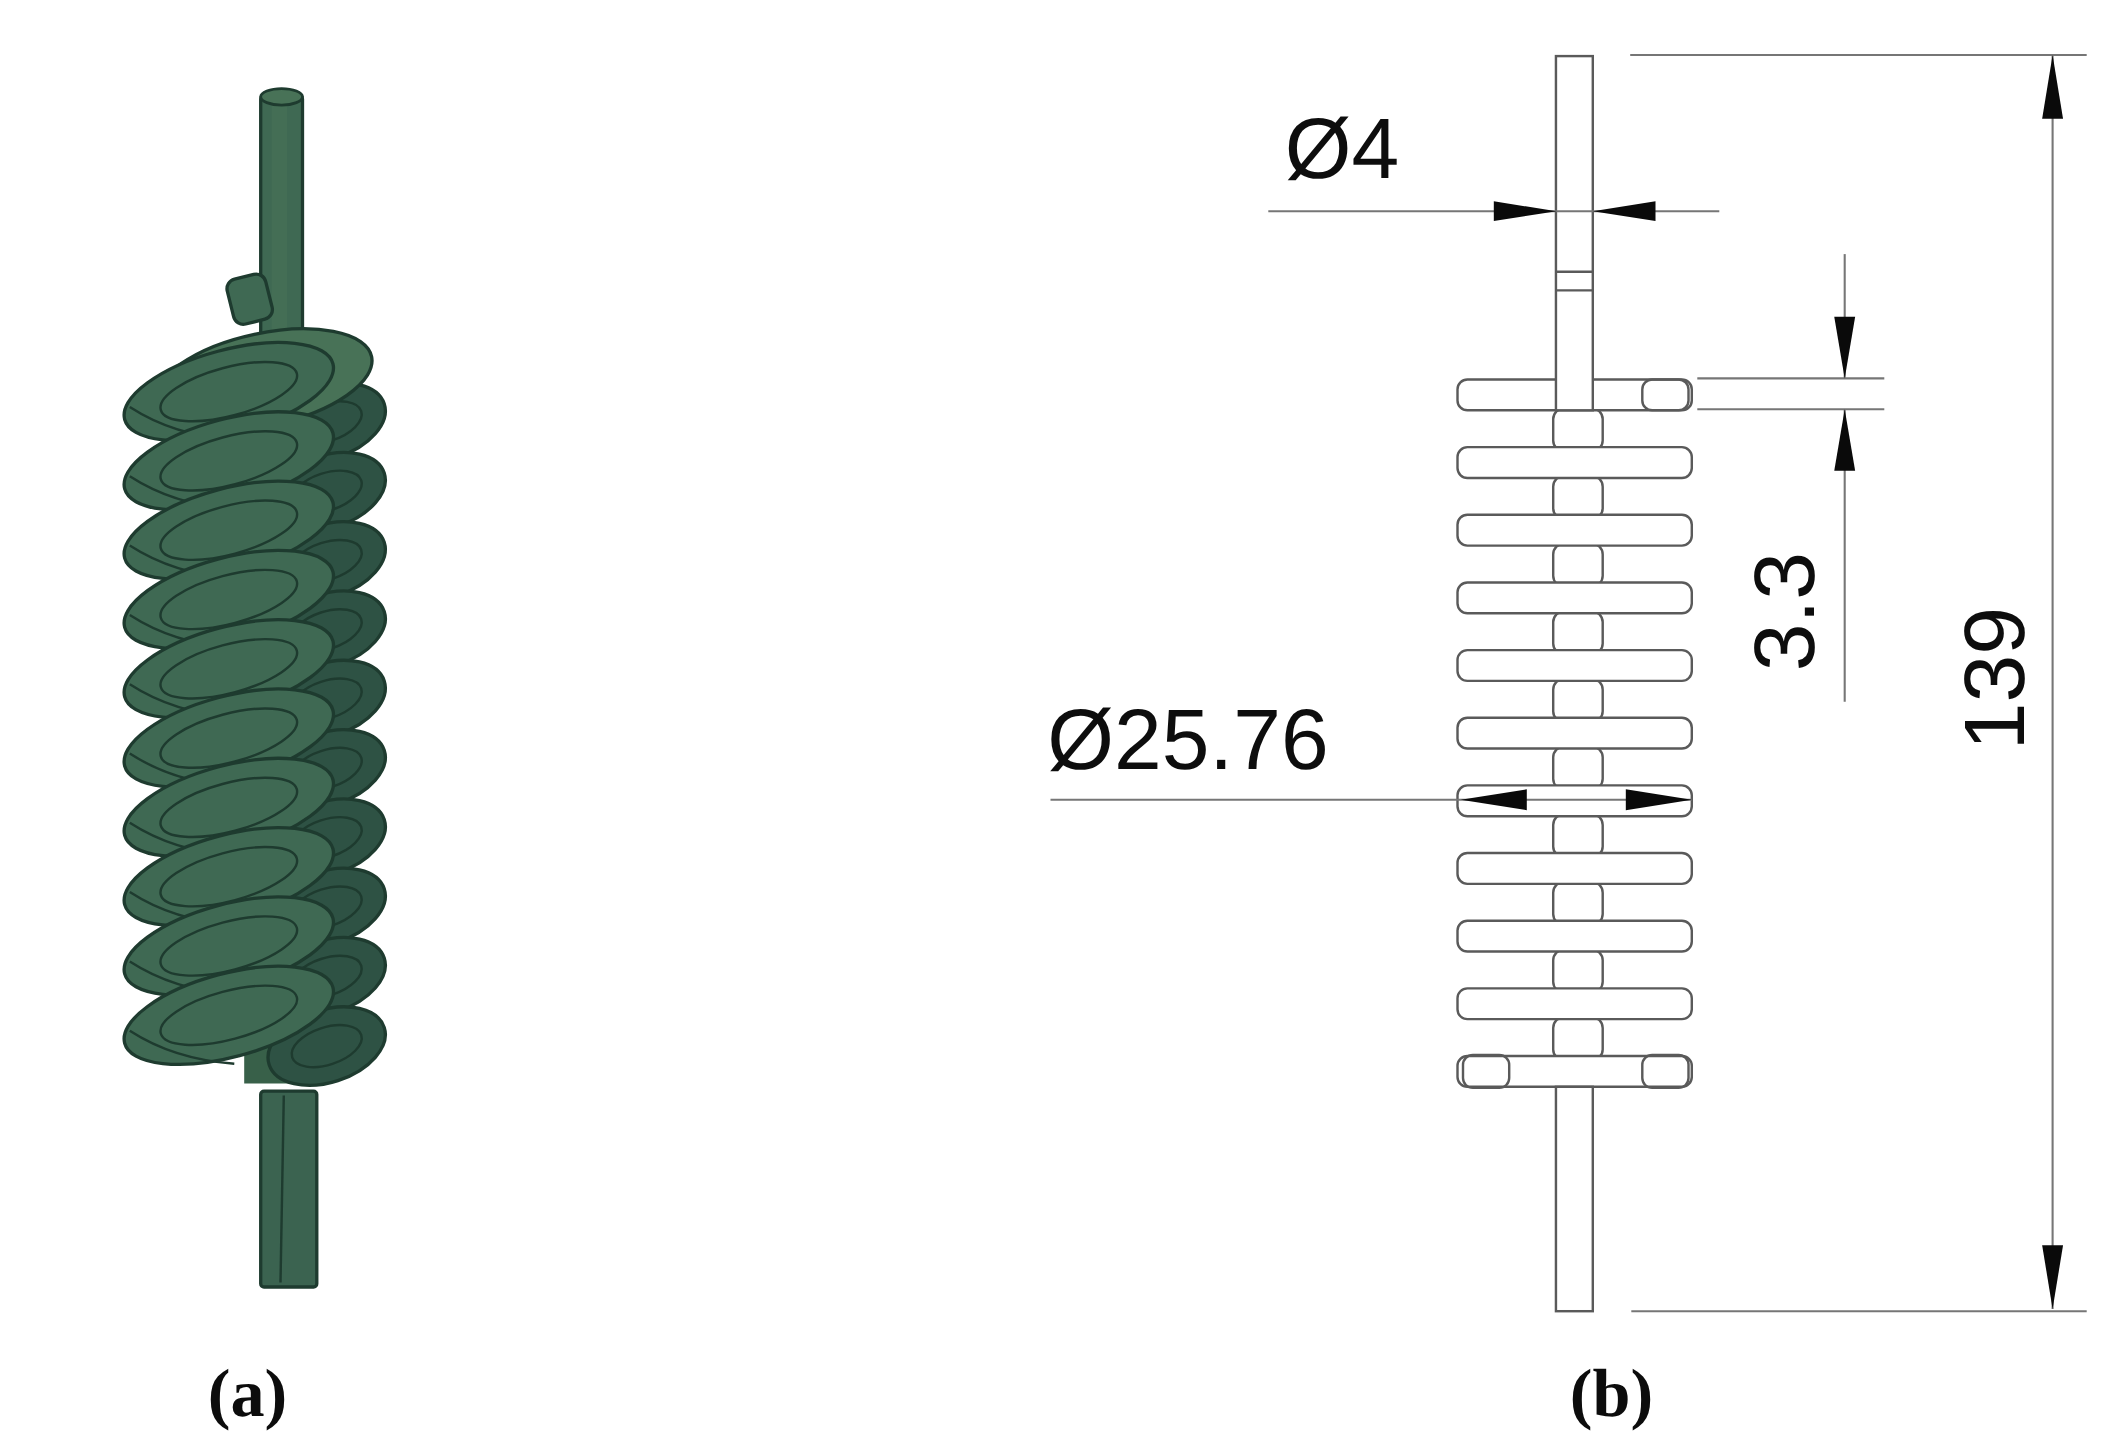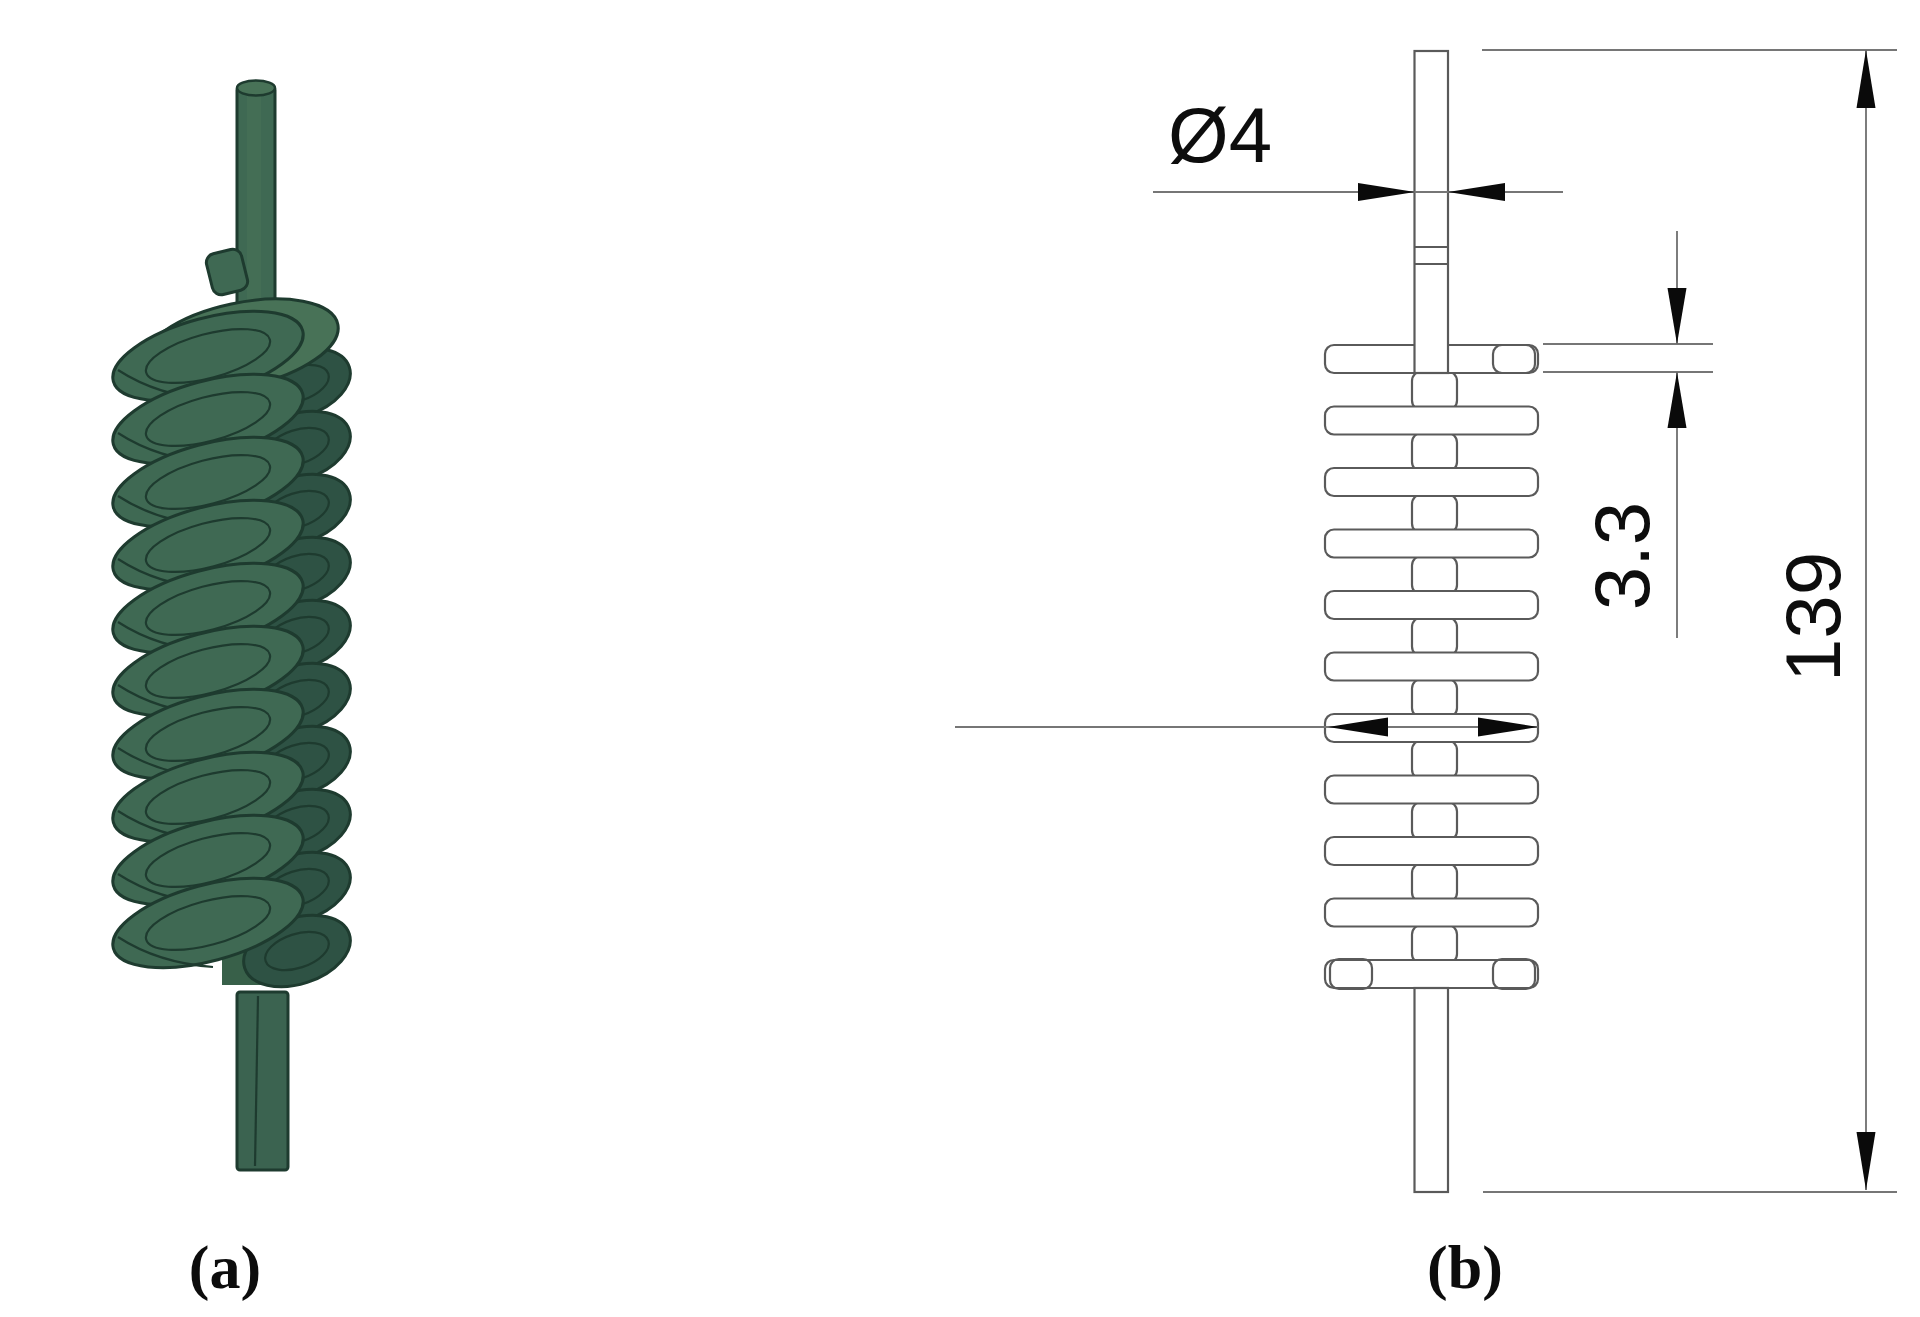--- a/index.html
+++ b/index.html
@@ -176,20 +176,21 @@
         <polygon points="1538,727 1478,717.5 1478,736.5"></polygon>
         <polygon points="1677,344 1667.5,288 1686.5,288"></polygon>
         <polygon points="1677,372 1667.5,428 1686.5,428"></polygon>
         <polygon points="1866,50 1856.5,108 1875.5,108"></polygon>
         <polygon points="1866,1190 1856.5,1132 1875.5,1132"></polygon>
       </g>
     </svg>
 
   <div class="dim-label" style="left:1168px;top:96px;">Ø4</div>
 
+  <div class="dim-label" style="left:952px;top:633px;">Ø25.76</div>
 
   <div class="dim-label rot" style="left:1547px;top:517px;">3.3</div>
 
   <div class="dim-label rot" style="left:1738px;top:578px;">139</div>
 
   <div class="caption" style="left:145px;top:1236px;">(a)</div>
 
   <div class="caption" style="left:1385px;top:1236px;">(b)</div>
 </div>
 

